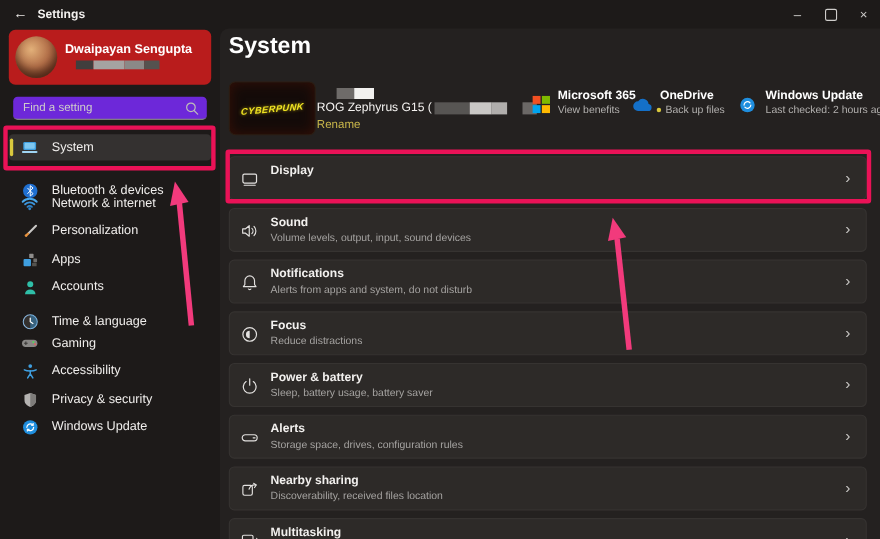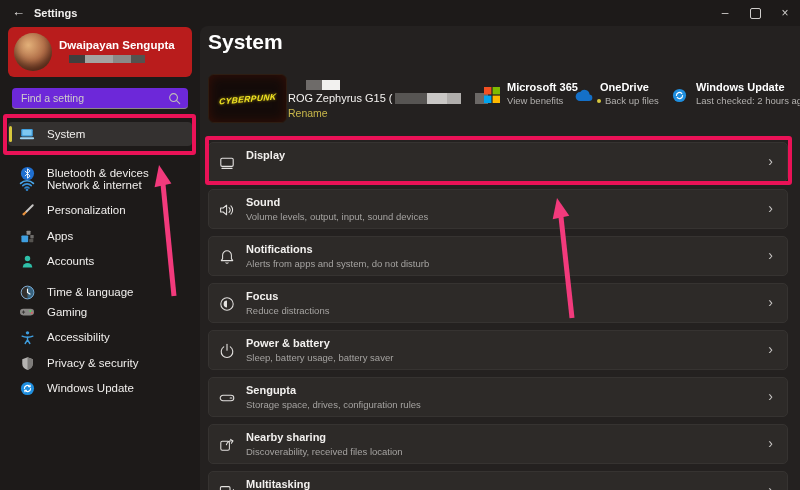--- a/index.html
+++ b/index.html
@@ -331,21 +331,21 @@
   <span class="chev">›</span>
 </div>
 
 <div class="abs srow" style="top:377px;">
   <span class="ric">
     <svg width="18" height="18" viewBox="0 0 18 18">
         <rect x="2.2" y="6.2" width="13.6" height="5.6" rx="2.8" fill="none" stroke="#e3e1df" stroke-width="1.05"></rect>
         <path d="M12.2 9 h1.6" stroke="#e3e1df" stroke-width="1.2" stroke-linecap="round"></path>
       </svg>
   </span>
-  <span class="rtitle">Sengupta</span>
+  <span class="rtitle">Alerts</span>
   <span class="rsub">Storage space, drives, configuration rules</span>
   <span class="chev">›</span>
 </div>
 
 <div class="abs srow" style="top:424px;">
   <span class="ric">
     <svg width="18" height="18" viewBox="0 0 18 18">
         <rect x="2.8" y="5.2" width="8.6" height="9" rx="1.5" fill="none" stroke="#e3e1df" stroke-width="1.05"></rect>
         <path d="M8.4 8.8 C9.4 6 12 4.4 14.8 4.9" fill="none" stroke="#e3e1df" stroke-width="1.05" stroke-linecap="round"></path>
         <path d="M12.6 3.4 L14.9 4.9 L13.4 7.2" fill="none" stroke="#e3e1df" stroke-width="1.05" stroke-linecap="round" stroke-linejoin="round"></path>

